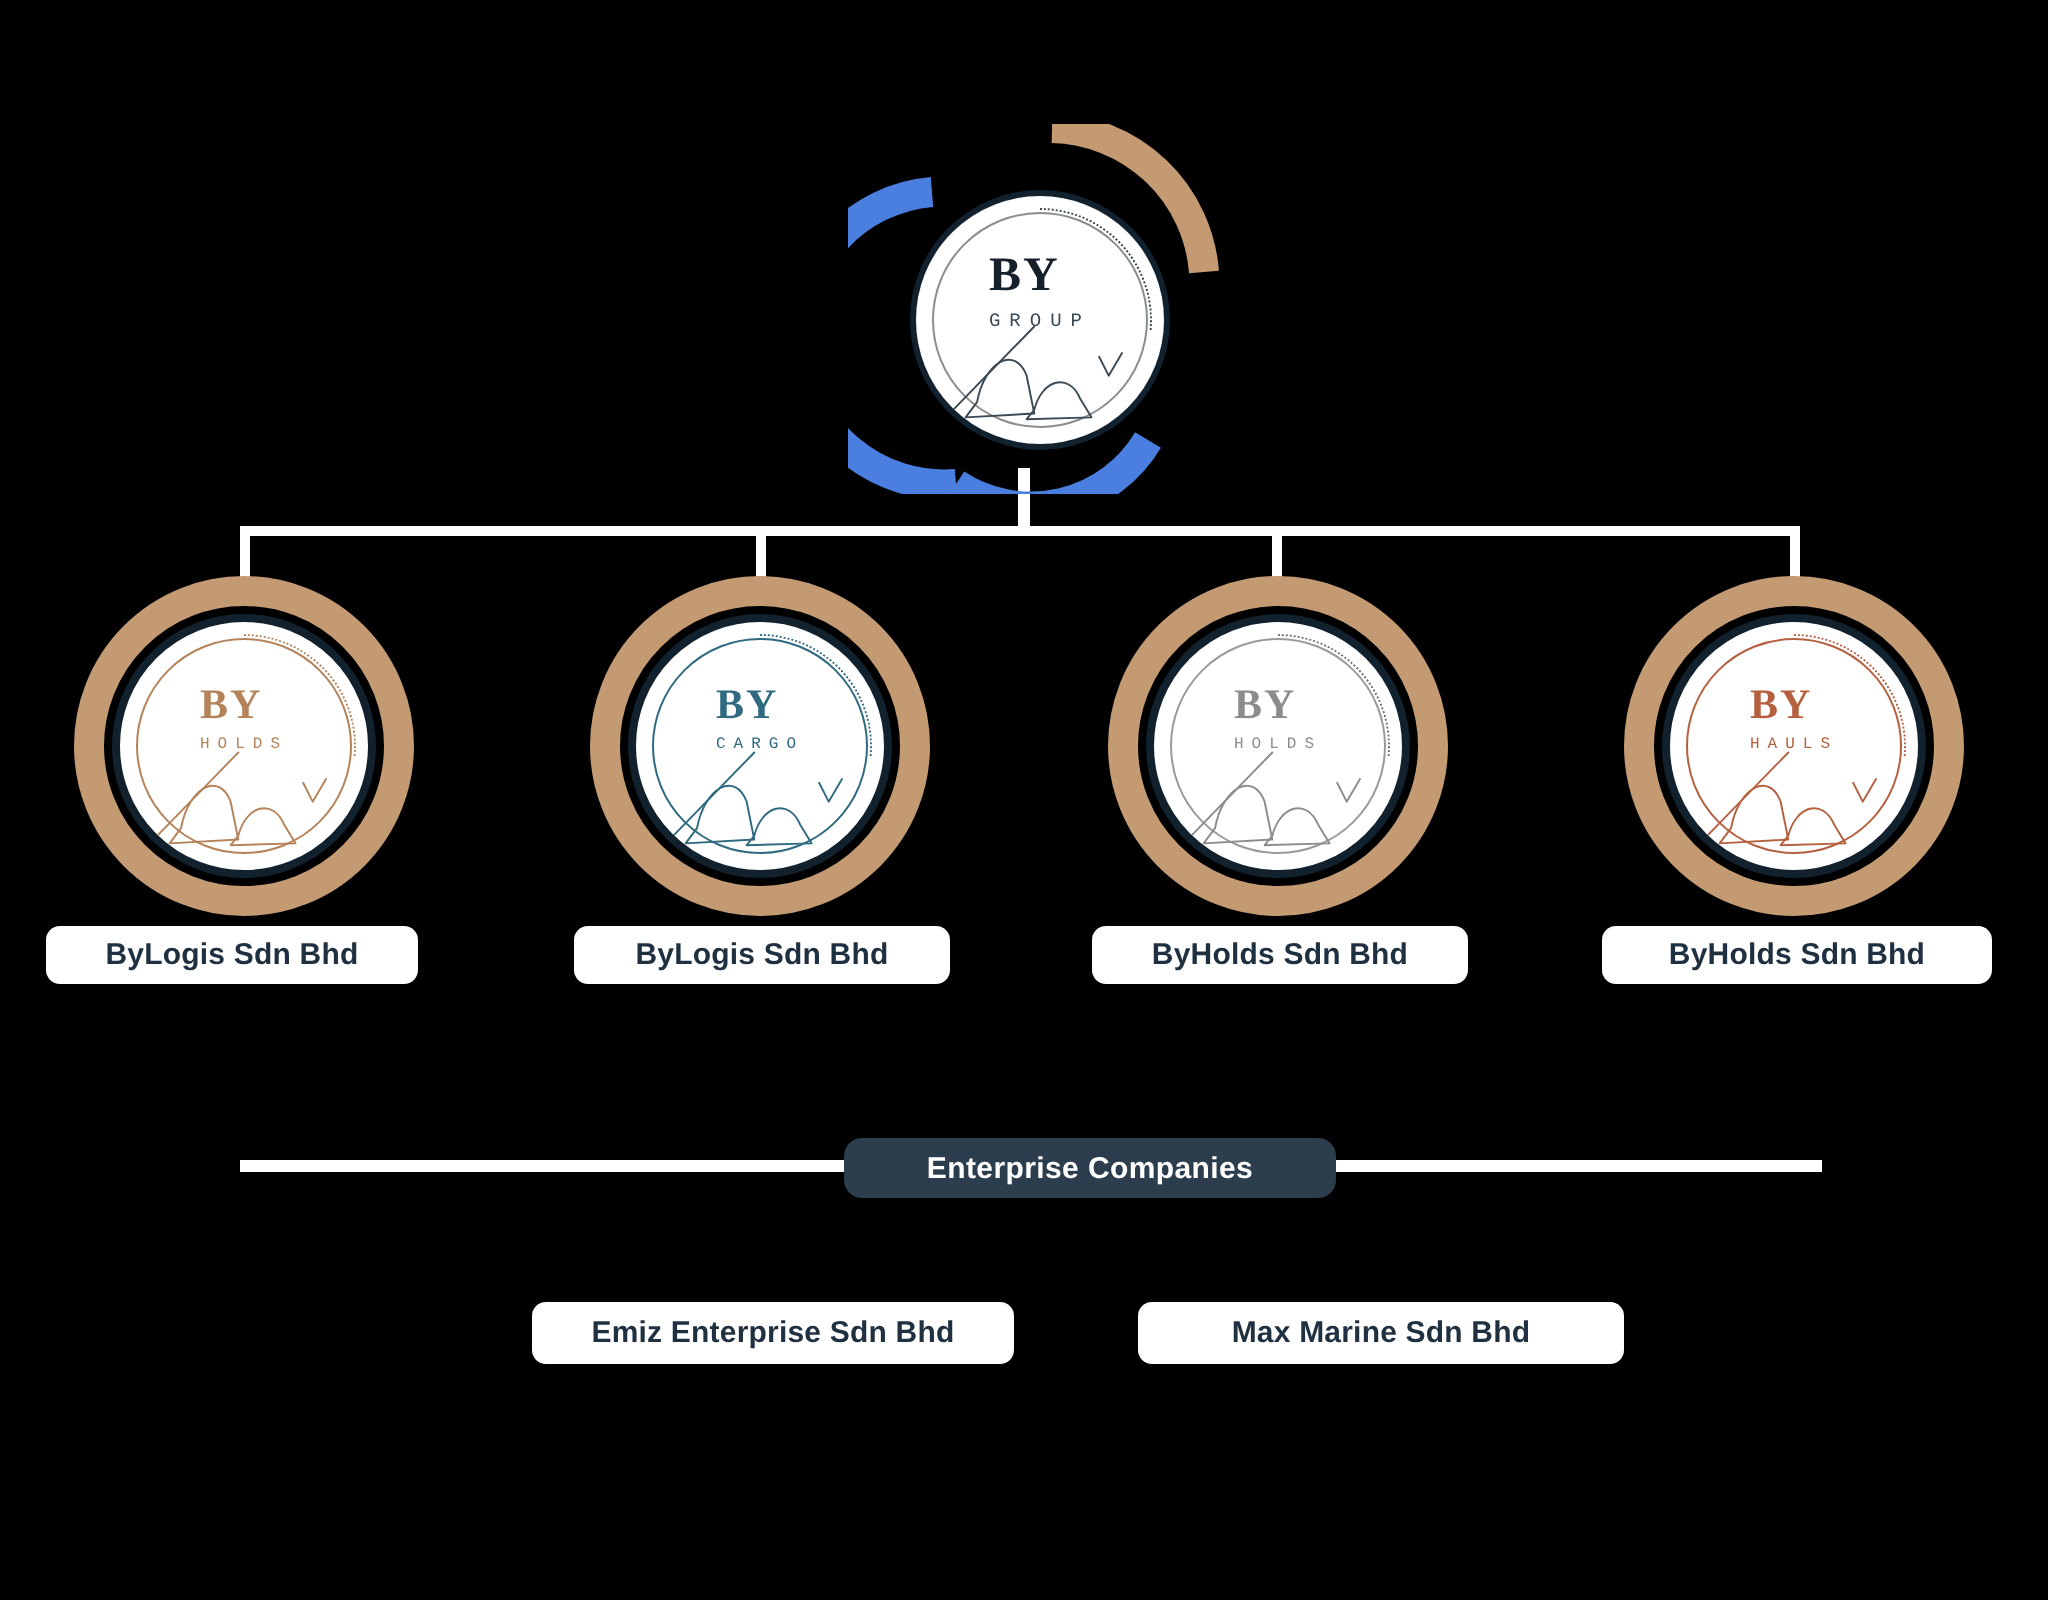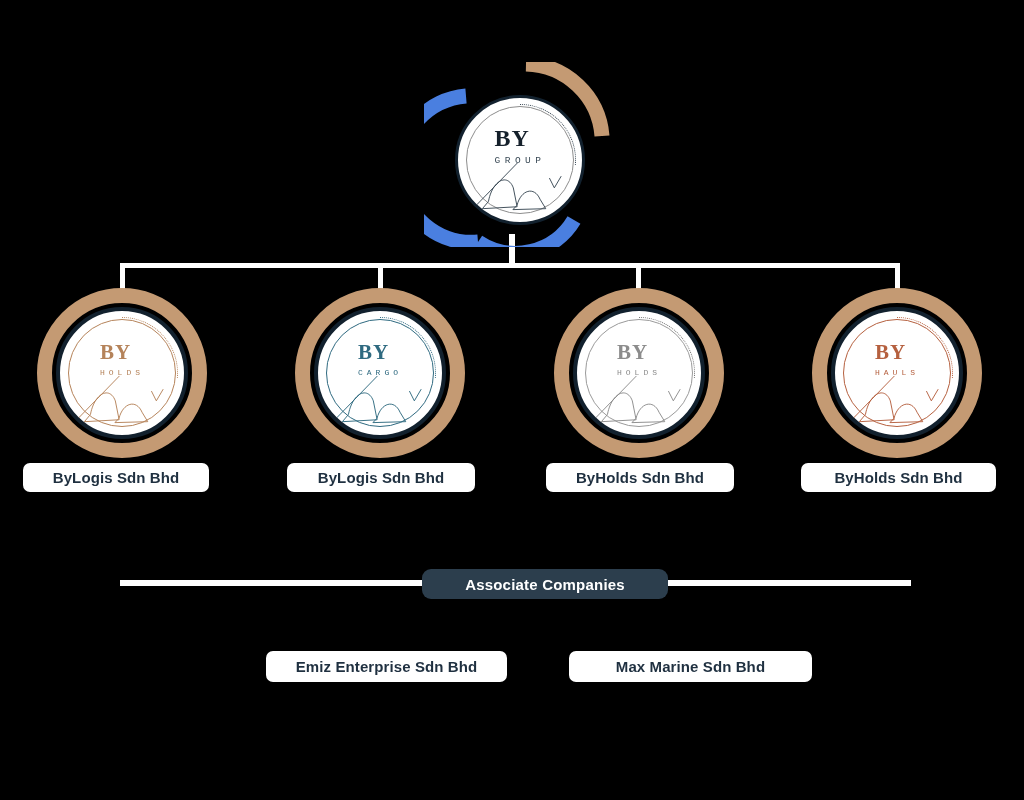--- a/index.html
+++ b/index.html
@@ -252,18 +252,18 @@
       <div class="logo-text-wrap">
         <div class="logo-by" style="color:#b5603f;">BY</div>
         <div class="logo-sub" style="color:#b5603f;">HAULS</div>
       </div>
     </div>
   </div>
   <div class="pill sub-pill" id="sub-pill-3">ByHolds Sdn Bhd</div>
 
   <div id="assoc-line-left"></div>
   <div id="assoc-line-right"></div>
-  <div id="assoc-banner">Associate Companies</div>
+  <div id="assoc-banner">Enterprise Companies</div>
 
   <div class="pill assoc-pill" id="assoc-pill-0">Emiz Enterprise Sdn Bhd</div>
   <div class="pill assoc-pill" id="assoc-pill-1">Max Marine Sdn Bhd</div>
 
 </div>
 
 </body></html>

